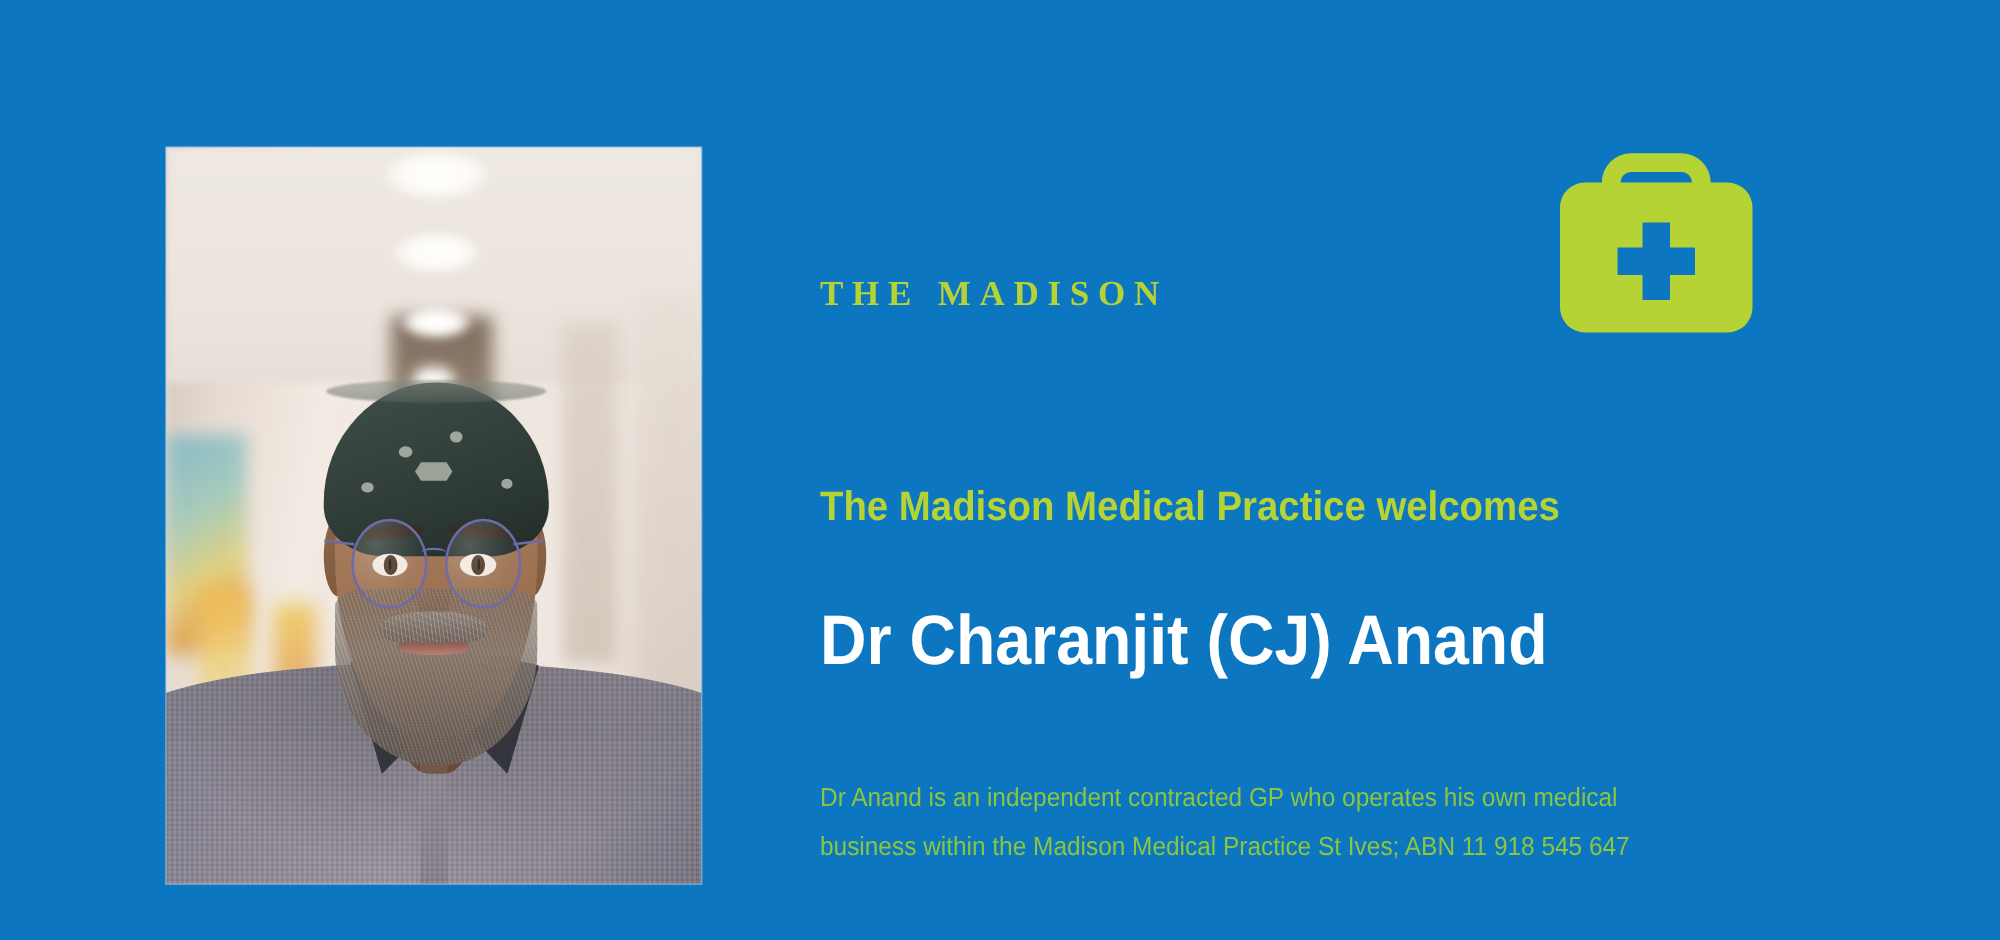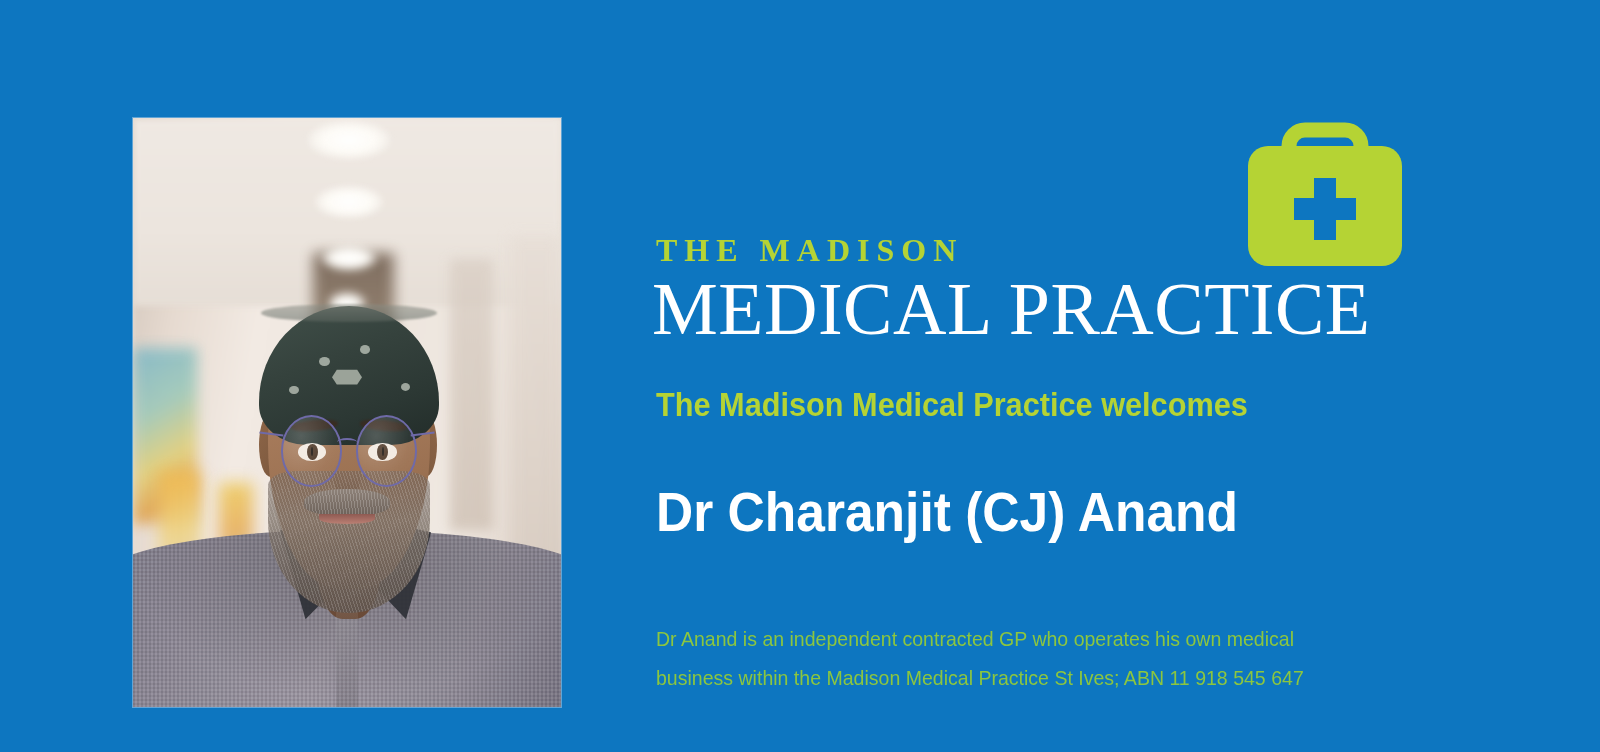--- a/index.html
+++ b/index.html
@@ -226,26 +226,25 @@
 
   
   .content{
     position:absolute;left:656px;top:0;width:760px;height:752px;
   }
 
   .logo-the{
     position:absolute;left:0;top:222px;
     font-family:"Liberation Serif",serif;
     font-weight:700;
-    font-size:32px;
+    font-size:28px;
     letter-spacing:7px;
     color:#b5d334;
     line-height:1;
     white-space:nowrap;
-    margin-top:12px;
   }
   .logo-main{
     position:absolute;left:-4px;top:272px;
     font-family:"Liberation Serif",serif;
     font-weight:400;
     font-size:74px;
     letter-spacing:0.5px;
     color:#ffffff;
     line-height:1;
     white-space:nowrap;
@@ -371,21 +370,20 @@
       <rect x="8" y="34" width="154" height="120" rx="20" ry="20" fill="#b5d334"></rect>
 
       <path d="M74 66 h22 v20 h20 v22 h-20 v20 h-22 v-20 h-20 v-22 h20 z" fill="#0d76c0"></path>
     </svg>
   </div>
 
   <div class="content">
 
     <div class="logo-the">THE MADISON</div>
 
-    <div class="logo-main">MEDICAL PRACTICE</div>
 
     <div class="welcome">The Madison Medical Practice welcomes</div>
 
     <div class="doctor-name">Dr Charanjit (CJ) Anand</div>
 
     <div class="disclaimer">
       <span>Dr Anand is an independent contracted GP who operates his own medical</span>
       <span>business within the Madison Medical Practice St Ives; ABN 11 918 545 647</span>
     </div>
 

